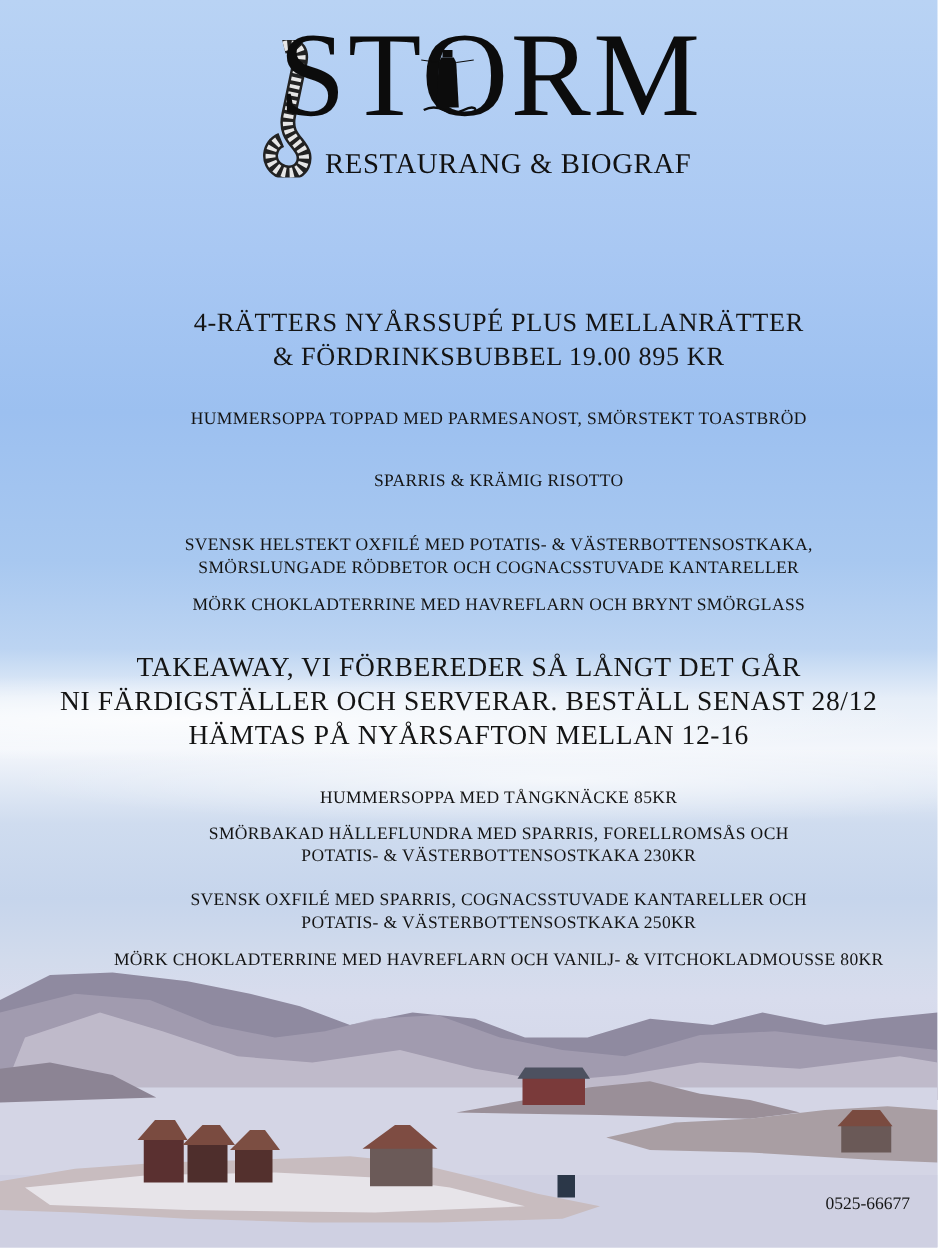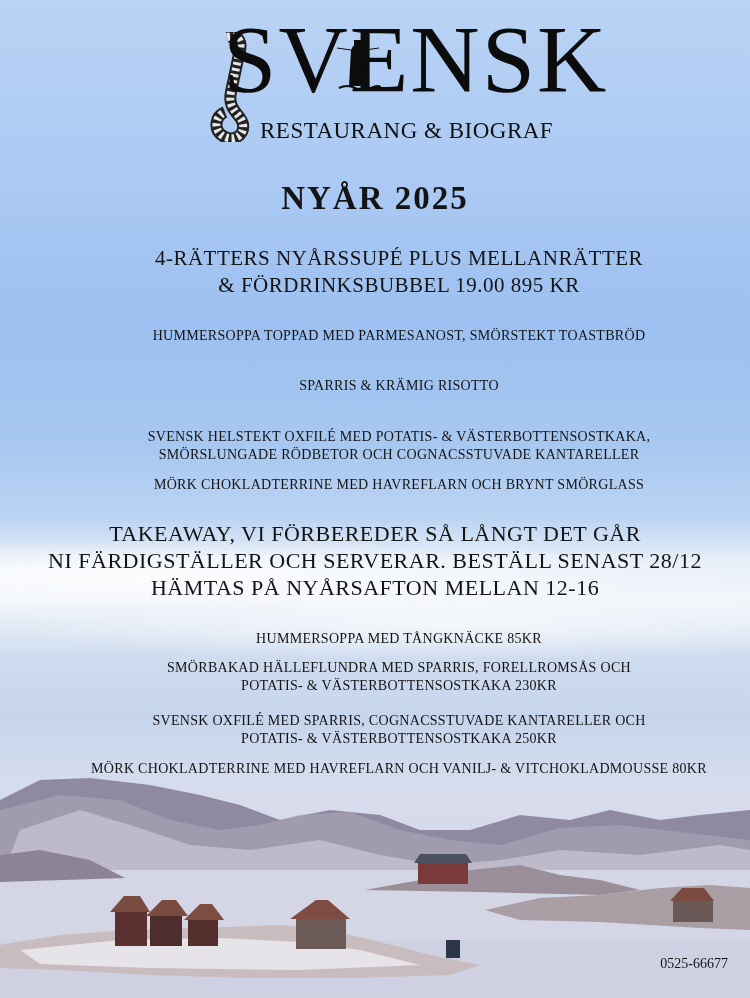--- a/index.html
+++ b/index.html
@@ -97,32 +97,31 @@
         <rect x="446" y="170" width="14" height="18" fill="#2b3748"></rect>
       </g>
     </svg>
   </div>
 
   <div class="logo">
     <svg class="film" width="50" height="110" viewBox="0 0 50 110">
       <path d="M22,5 C34,2 38,10 34,22 L26,60 C22,78 36,82 38,92 C40,104 28,110 18,104 C8,98 10,84 20,80" fill="none" stroke="#222" stroke-width="12"></path>
       <path d="M22,5 C34,2 38,10 34,22 L26,60 C22,78 36,82 38,92 C40,104 28,110 18,104 C8,98 10,84 20,80" fill="none" stroke="#e6e6e6" stroke-width="8" stroke-dasharray="3 3"></path>
     </svg>
-    <div class="logo-word">SVENSK</div>
+    <div class="logo-word">STORM</div>
     <svg style="position:absolute;left:130px;top:18px" width="46" height="60" viewBox="0 0 46 60">
       <path d="M18,10 L28,10 L30,14 L32,50 L14,50 L16,14 Z" fill="#0c0c0c"></path>
       <rect x="19" y="4" width="8" height="6" fill="#0c0c0c"></rect>
       <path d="M4,52 Q12,48 20,52 T36,52 T46,52" fill="none" stroke="#0c0c0c" stroke-width="2"></path>
       <line x1="2" y1="12" x2="16" y2="14" stroke="#0c0c0c" stroke-width="1"></line>
       <line x1="44" y1="12" x2="30" y2="14" stroke="#0c0c0c" stroke-width="1"></line>
     </svg>
     <div class="logo-sub">RESTAURANG &amp; BIOGRAF</div>
   </div>
 
-  <div class="center title">NYÅR 2025</div>
 
   <div class="center subtitle">
     <div>4-RÄTTERS NYÅRSSUPÉ PLUS MELLANRÄTTER</div>
     <div>&amp; FÖRDRINKSBUBBEL 19.00 895 KR</div>
   </div>
 
   <div class="center item" style="top:327px">
     <div>HUMMERSOPPA TOPPAD MED PARMESANOST, SMÖRSTEKT TOASTBRÖD</div>
   </div>
   <div class="center item" style="top:377px">

